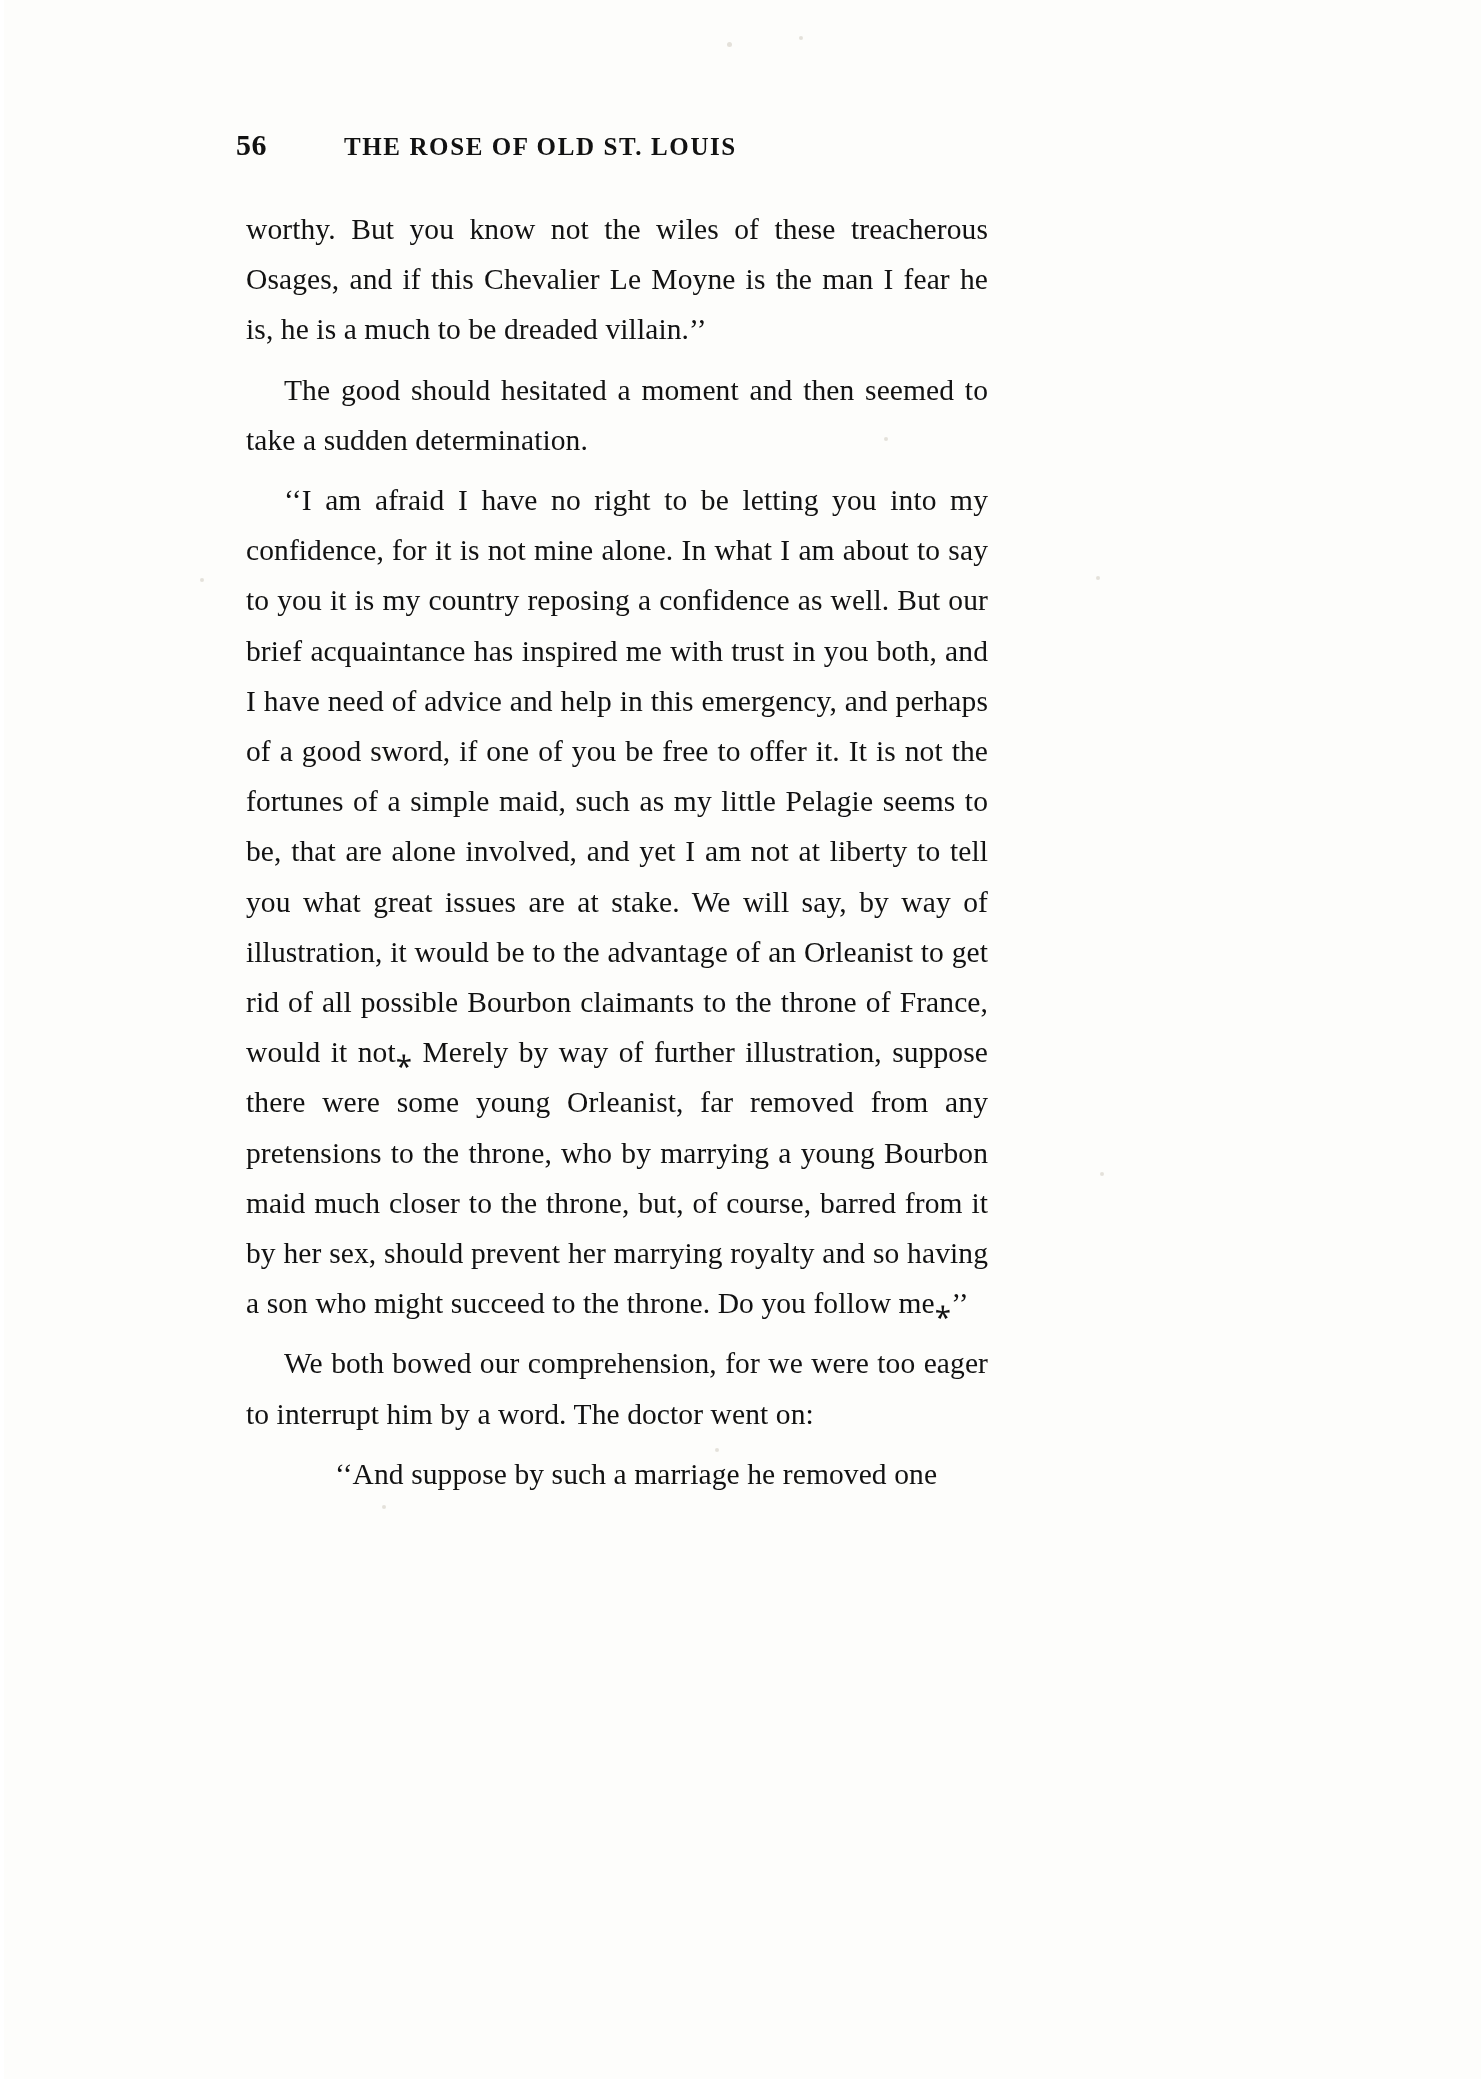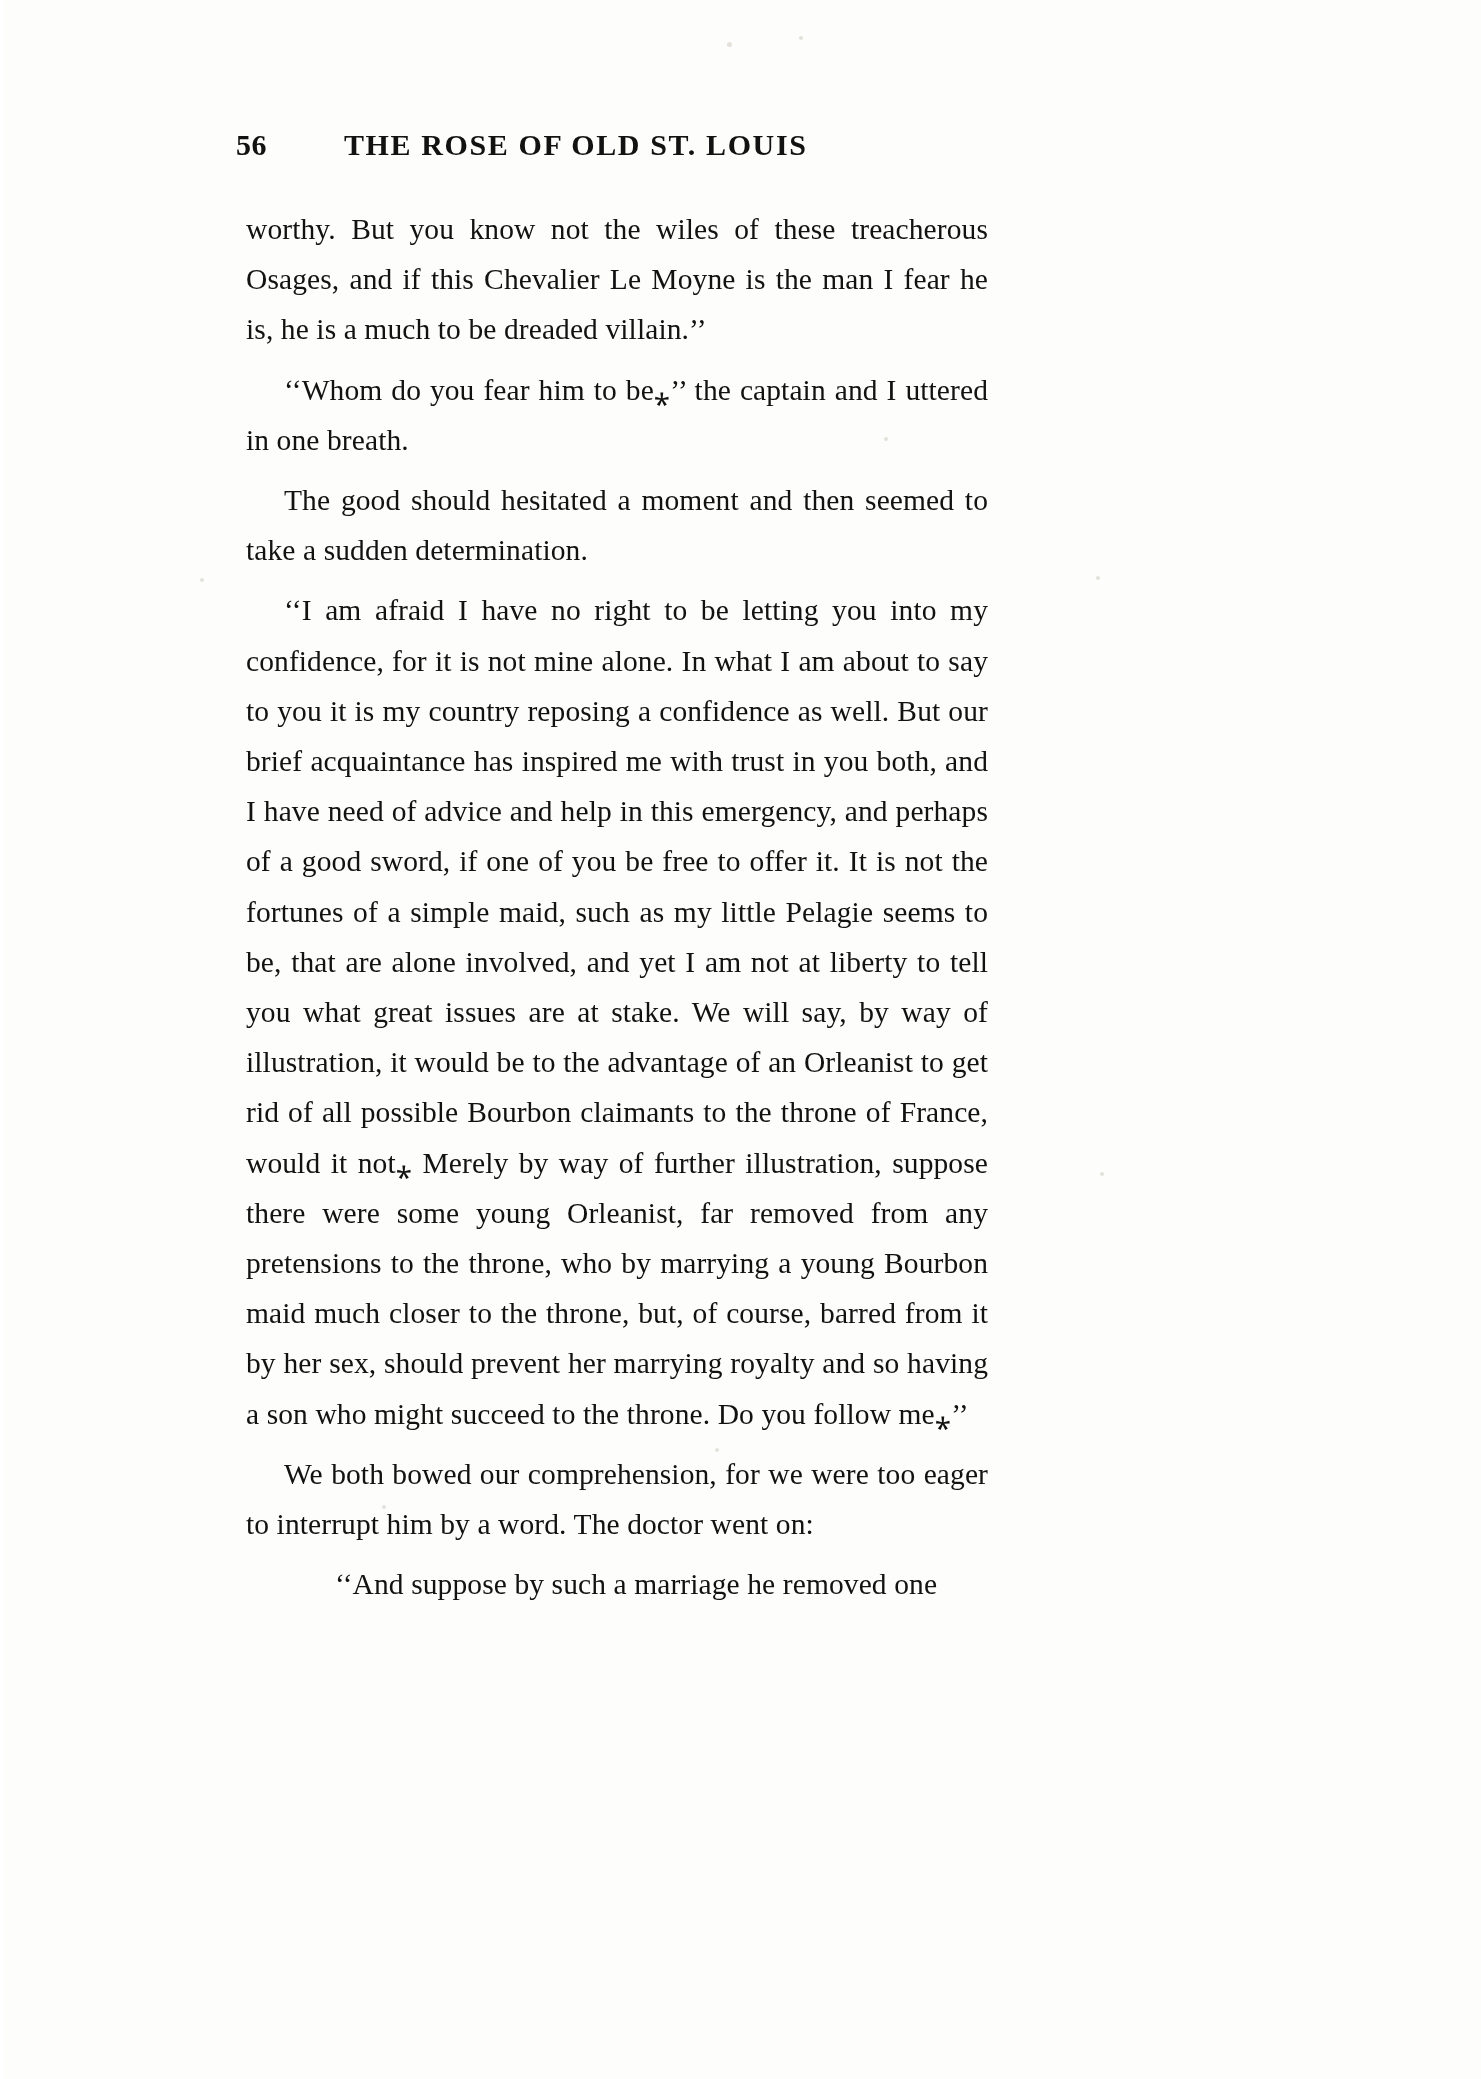--- a/index.html
+++ b/index.html
@@ -35,21 +35,21 @@
     margin-bottom: 42px;
   }
   .folio {
     font-size: 30px;
     font-weight: bold;
     letter-spacing: 0.5px;
     width: 108px;
     flex: none;
   }
   .running-head {
-    font-size: 30px;
+    font-size: 25px;
     font-weight: bold;
     letter-spacing: 1.6px;
     white-space: nowrap;
   }
   .body-text p {
     margin: 10px;
     font-size: 29.5px;
     line-height: 50.2px;
     text-align: justify;
     text-justify: inter-word;
@@ -88,21 +88,20 @@
 
   <div class="page-inner">
 
     <div class="header-row">
       <div class="folio">56</div>
       <div class="running-head">THE ROSE OF OLD ST. LOUIS</div>
     </div>
 
     <div class="body-text">
       <p class="noindent">worthy. But you know not the wiles of these treacherous Osages, and if this Chevalier Le Moyne is the man I fear he is, he is a much to be dreaded villain.’’</p>
-      <p class="indent">‘‘Whom do you fear him to be⁎’’ the captain and I uttered in one breath.</p>
       <p class="indent">The good should hesitated a moment and then seemed to take a sudden determination.</p>
       <p class="indent">‘‘I am afraid I have no right to be letting you into my confidence, for it is not mine alone. In what I am about to say to you it is my country reposing a confidence as well. But our brief acquaintance has inspired me with trust in you both, and I have need of advice and help in this emergency, and perhaps of a good sword, if one of you be free to offer it. It is not the fortunes of a simple maid, such as my little Pelagie seems to be, that are alone involved, and yet I am not at liberty to tell you what great issues are at stake. We will say, by way of illustration, it would be to the advantage of an Orleanist to get rid of all possible Bourbon claimants to the throne of France, would it not⁎ Merely by way of further illustration, suppose there were some young Orleanist, far removed from any pretensions to the throne, who by marrying a young Bourbon maid much closer to the throne, but, of course, barred from it by her sex, should prevent her marrying royalty and so having a son who might succeed to the throne. Do you follow me⁎’’</p>
       <p class="indent">We both bowed our comprehension, for we were too eager to interrupt him by a word. The doctor went on:</p>
       <p class="indent lastline">‘‘And suppose by such a marriage he removed one</p>
     </div>
 
   </div>
 </div>
 
 </body></html>

